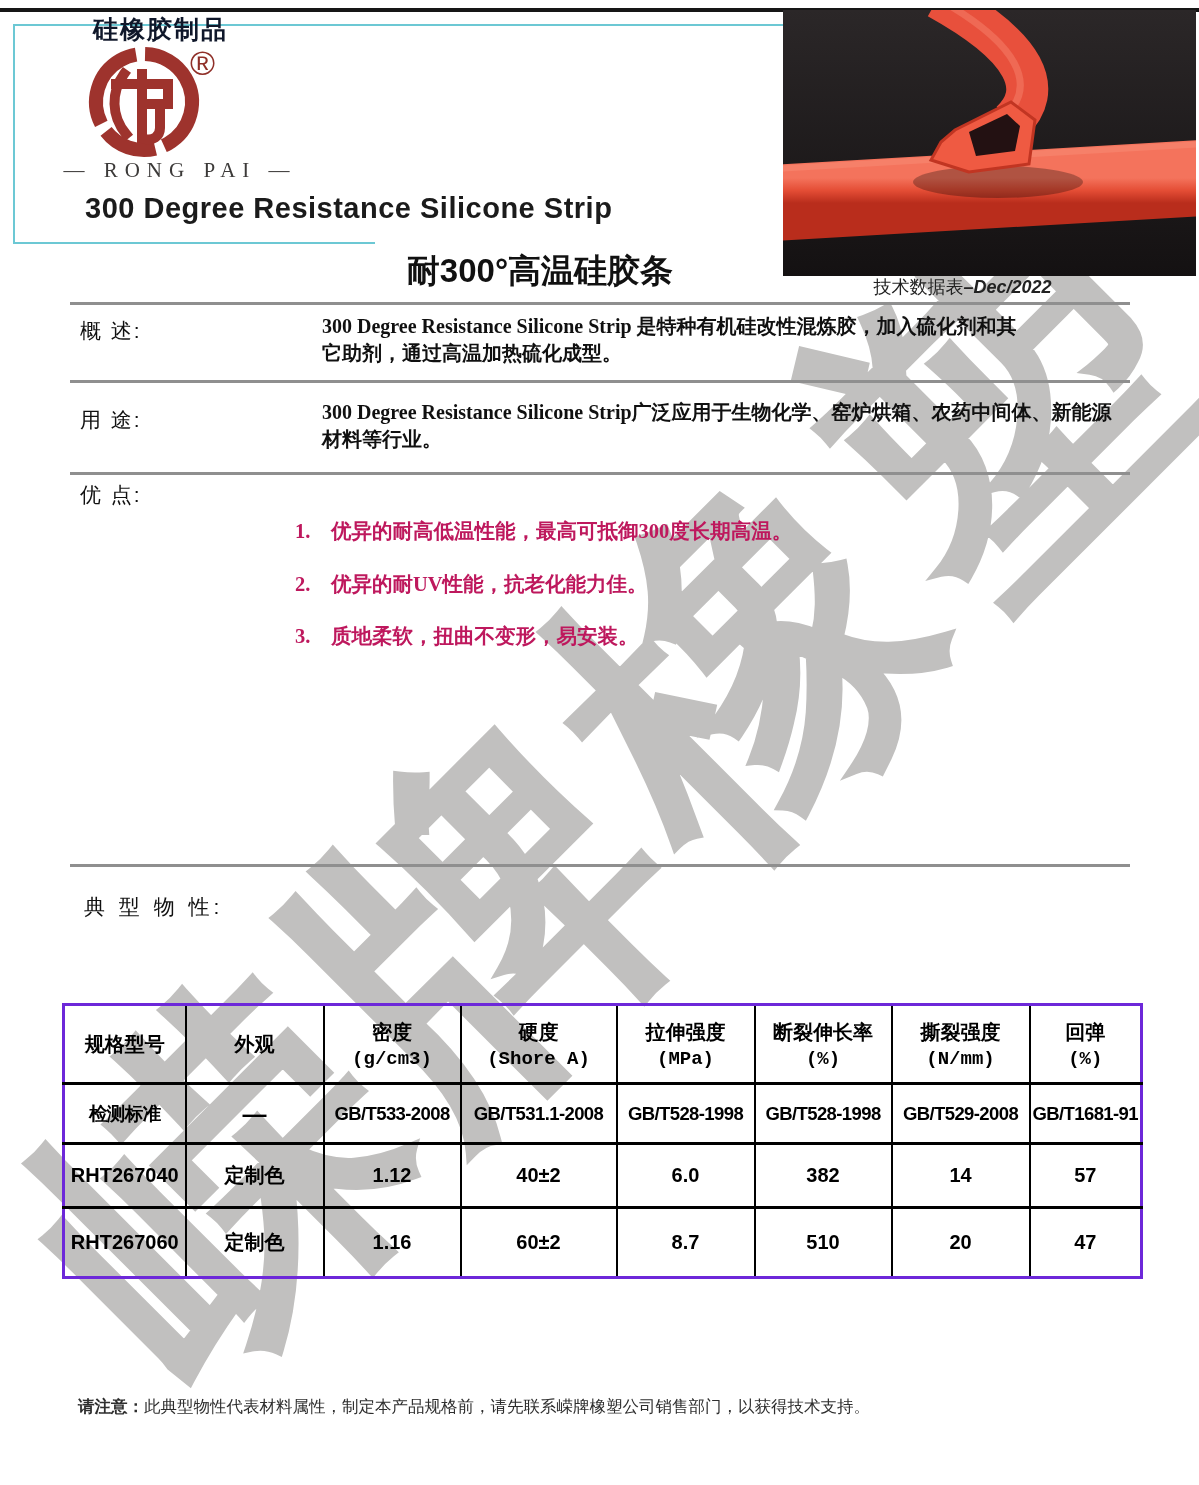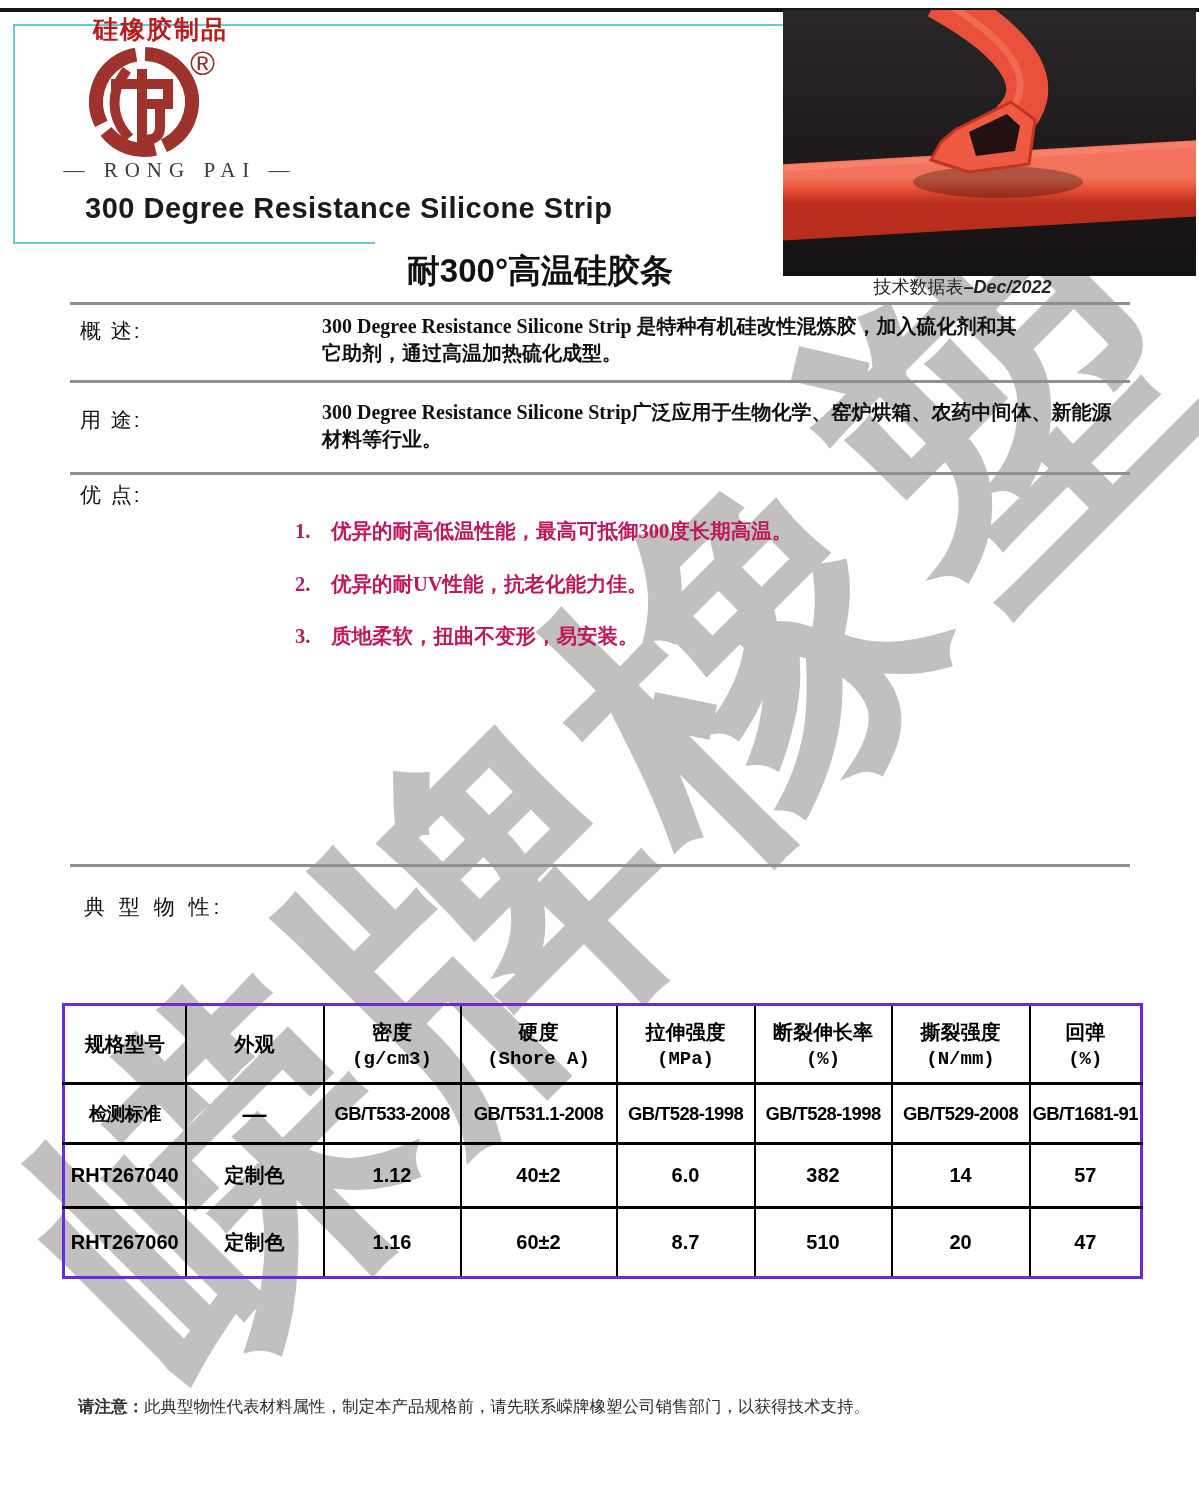--- a/index.html
+++ b/index.html
@@ -16,21 +16,21 @@
     transform:translate(-50%,-50%) rotate(-45deg);
     font-size:352px;font-weight:bold;letter-spacing:14px;
     color:#c1c0bf;white-space:nowrap;line-height:1;user-select:none;
   }
   
   .top-line{left:0;top:8px;width:1199px;height:4px;background:#161616;}
   .teal{background:#6cc8d4;}
   .teal-top{left:13px;top:24px;width:772px;height:2px;}
   .teal-left{left:13px;top:24px;width:2px;height:220px;}
   .teal-bottom{left:13px;top:242px;width:362px;height:2px;}
-  .company-type{left:93px;top:13px;font-size:25px;font-weight:600;letter-spacing:2px;color:#b91c1c;}
+  .company-type{left:93px;top:13px;font-size:25px;font-weight:600;letter-spacing:2px;color:#0f172a;}
   .logo-box{left:84px;top:42px;width:120px;height:120px;}
   .reg-mark{left:190px;top:44px;font-size:34px;color:#8f2f28;font-weight:400;}
   .brand-name{
     left:40px;top:158px;width:280px;text-align:center;
     font-family:"Liberation Serif","DejaVu Serif",serif;
     font-size:21px;letter-spacing:7px;color:#3c3a39;
   }
   .title-en{left:85px;top:192px;font-size:29px;font-weight:bold;color:#1b1b1b;letter-spacing:0.5px;}
   .title-zh{left:370px;top:249px;width:340px;text-align:center;font-size:33px;font-weight:bold;color:#111;}
   .photo{left:783px;top:10px;width:413px;height:266px;}

